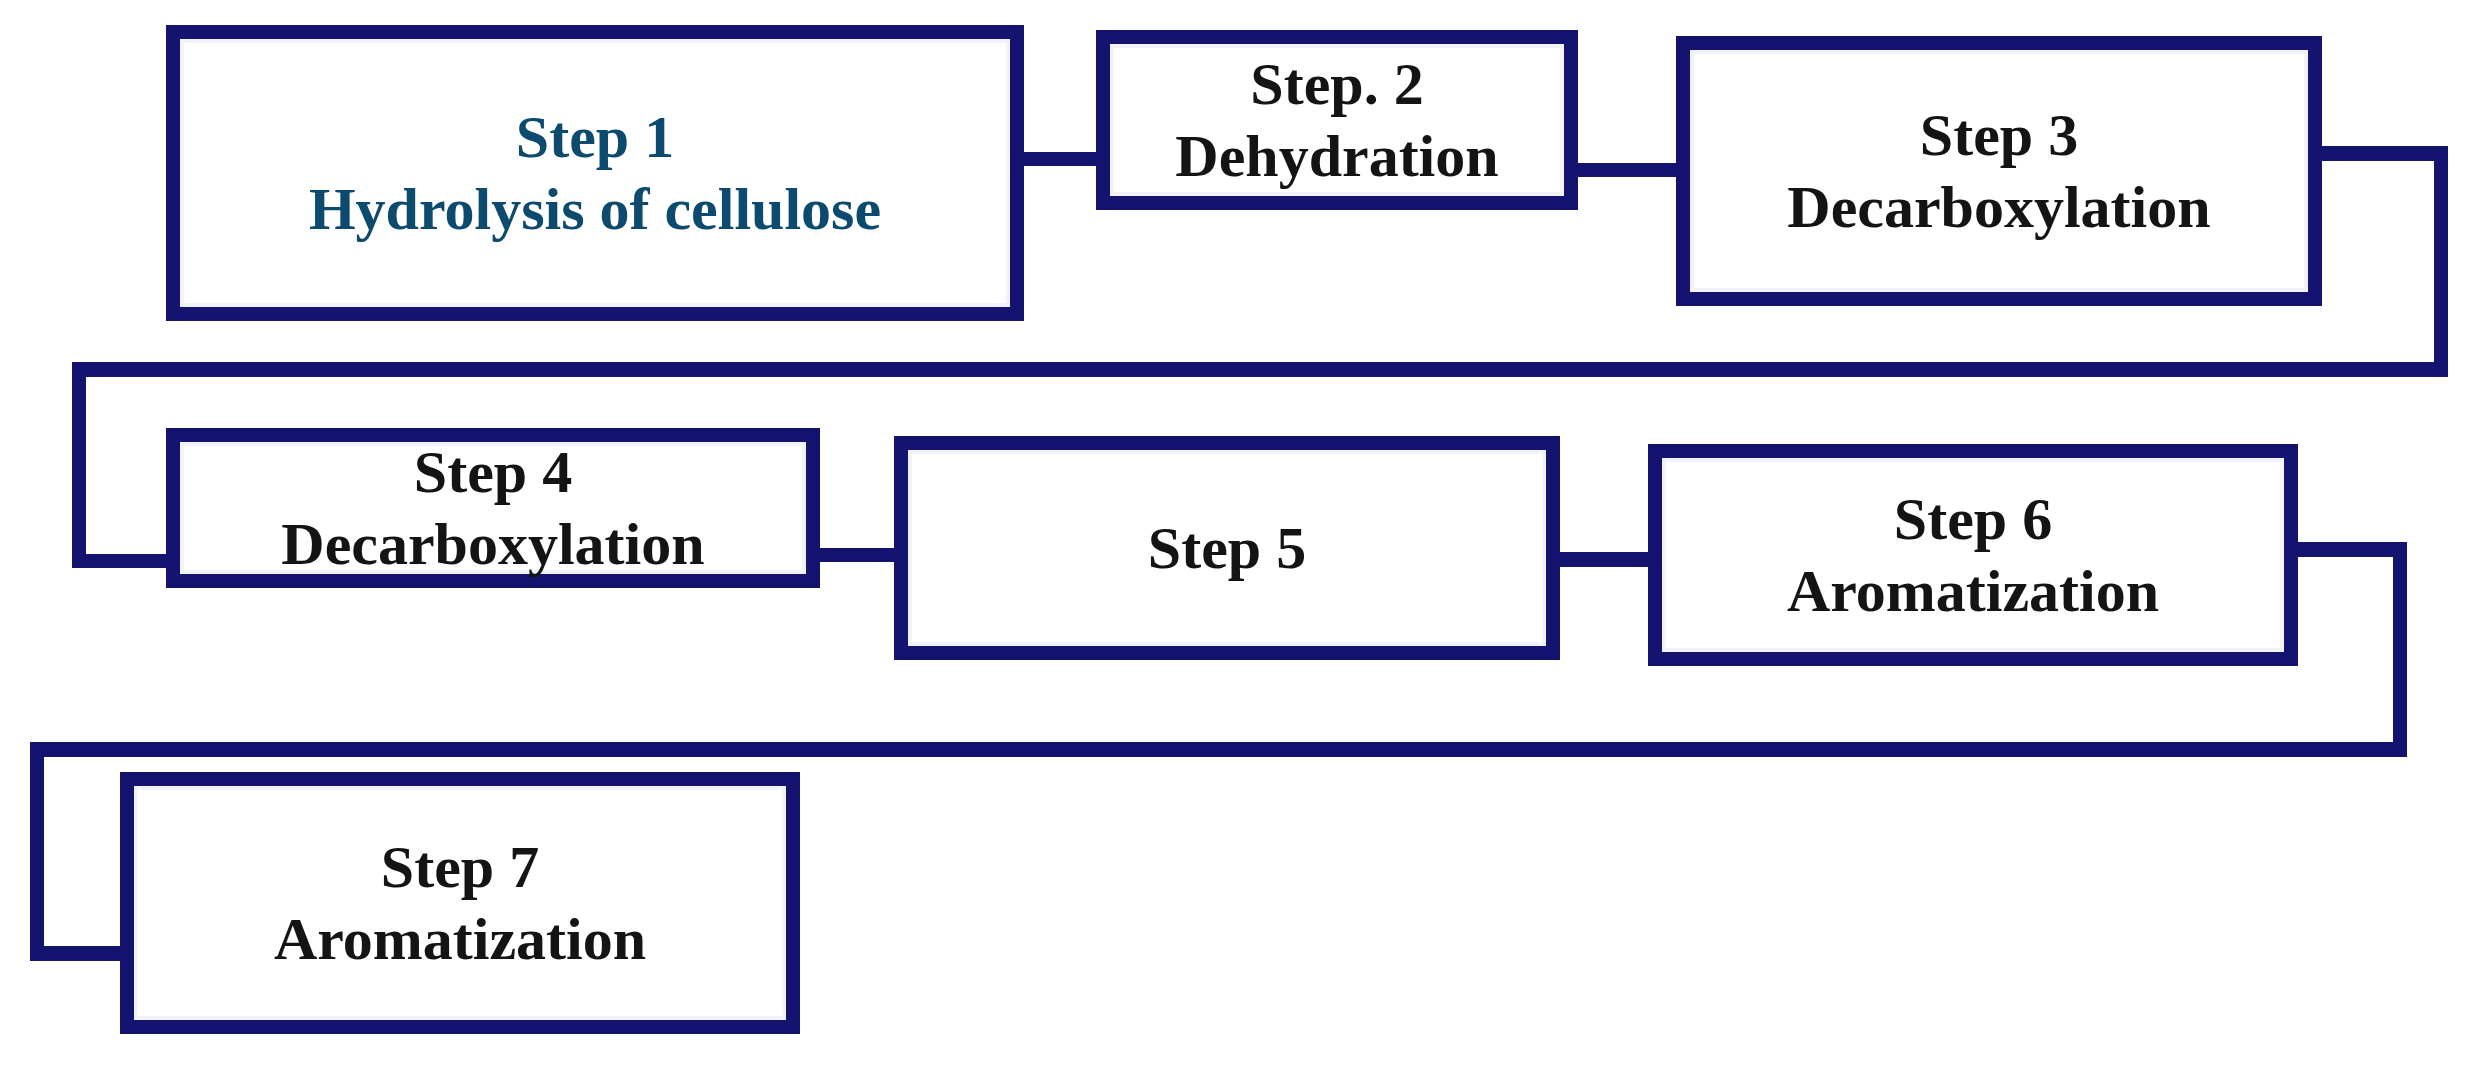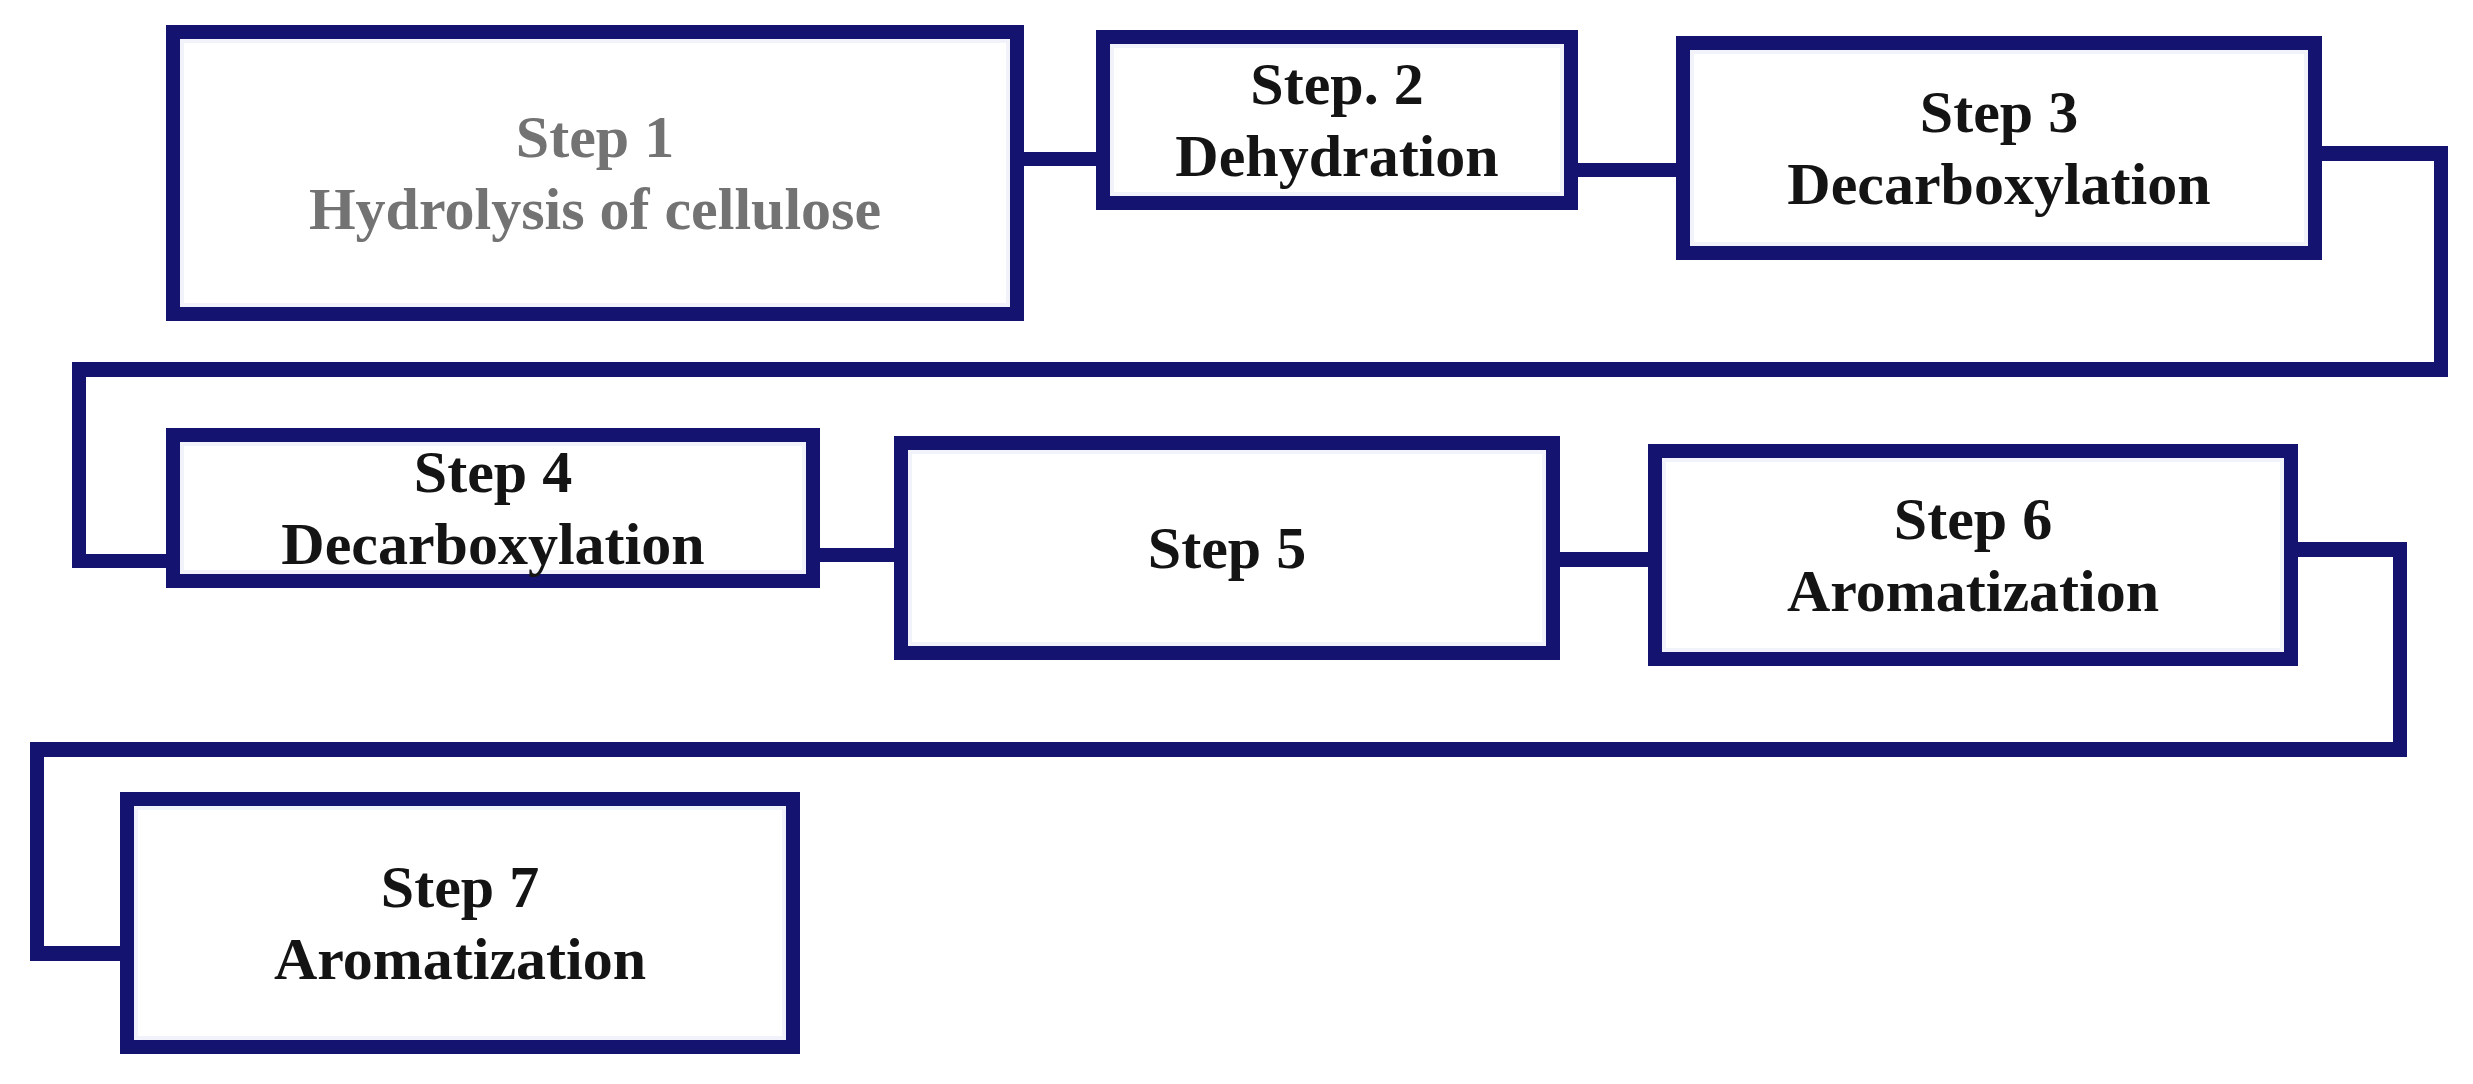--- a/index.html
+++ b/index.html
@@ -36,21 +36,21 @@
     text-align:center;
     font-weight:bold;
     font-size:60px;
     line-height:1.2;
     color:var(--ink);
   }
   .box .line{
     white-space:nowrap;
   }
   .box.gray-text{
-    color:#737373;
+    color:#0c4a6e;
   }
 </style>
 </head>
 <body>
 
 <div class="canvas">
 
   <div class="seg" style="left:1024px;top:152px;width:72px;height:14px"></div>
   <div class="seg" style="left:1578px;top:163px;width:98px;height:14px"></div>
 
@@ -72,37 +72,37 @@
   <div class="box gray-text" style="left:166px;top:25px;width:858px;height:296px">
     <div class="line">Step 1</div>
     <div class="line">Hydrolysis of cellulose</div>
   </div>
 
   <div class="box" style="left:1096px;top:30px;width:482px;height:180px">
     <div class="line">Step. 2</div>
     <div class="line">Dehydration</div>
   </div>
 
-  <div class="box" style="left:1676px;top:36px;width:646px;height:224px">
+  <div class="box" style="left:1676px;top:36px;width:646px;height:270px">
     <div class="line">Step 3</div>
     <div class="line">Decarboxylation</div>
   </div>
 
   <div class="box" style="left:166px;top:428px;width:654px;height:160px">
     <div class="line">Step 4</div>
     <div class="line">Decarboxylation</div>
   </div>
 
   <div class="box" style="left:894px;top:436px;width:666px;height:224px">
     <div class="line">Step 5</div>
   </div>
 
   <div class="box" style="left:1648px;top:444px;width:650px;height:222px">
     <div class="line">Step 6</div>
     <div class="line">Aromatization</div>
   </div>
 
-  <div class="box" style="left:120px;top:792px;width:680px;height:262px">
+  <div class="box" style="left:120px;top:772px;width:680px;height:262px">
     <div class="line">Step 7</div>
     <div class="line">Aromatization</div>
   </div>
 
 </div>
 
 </body></html>

